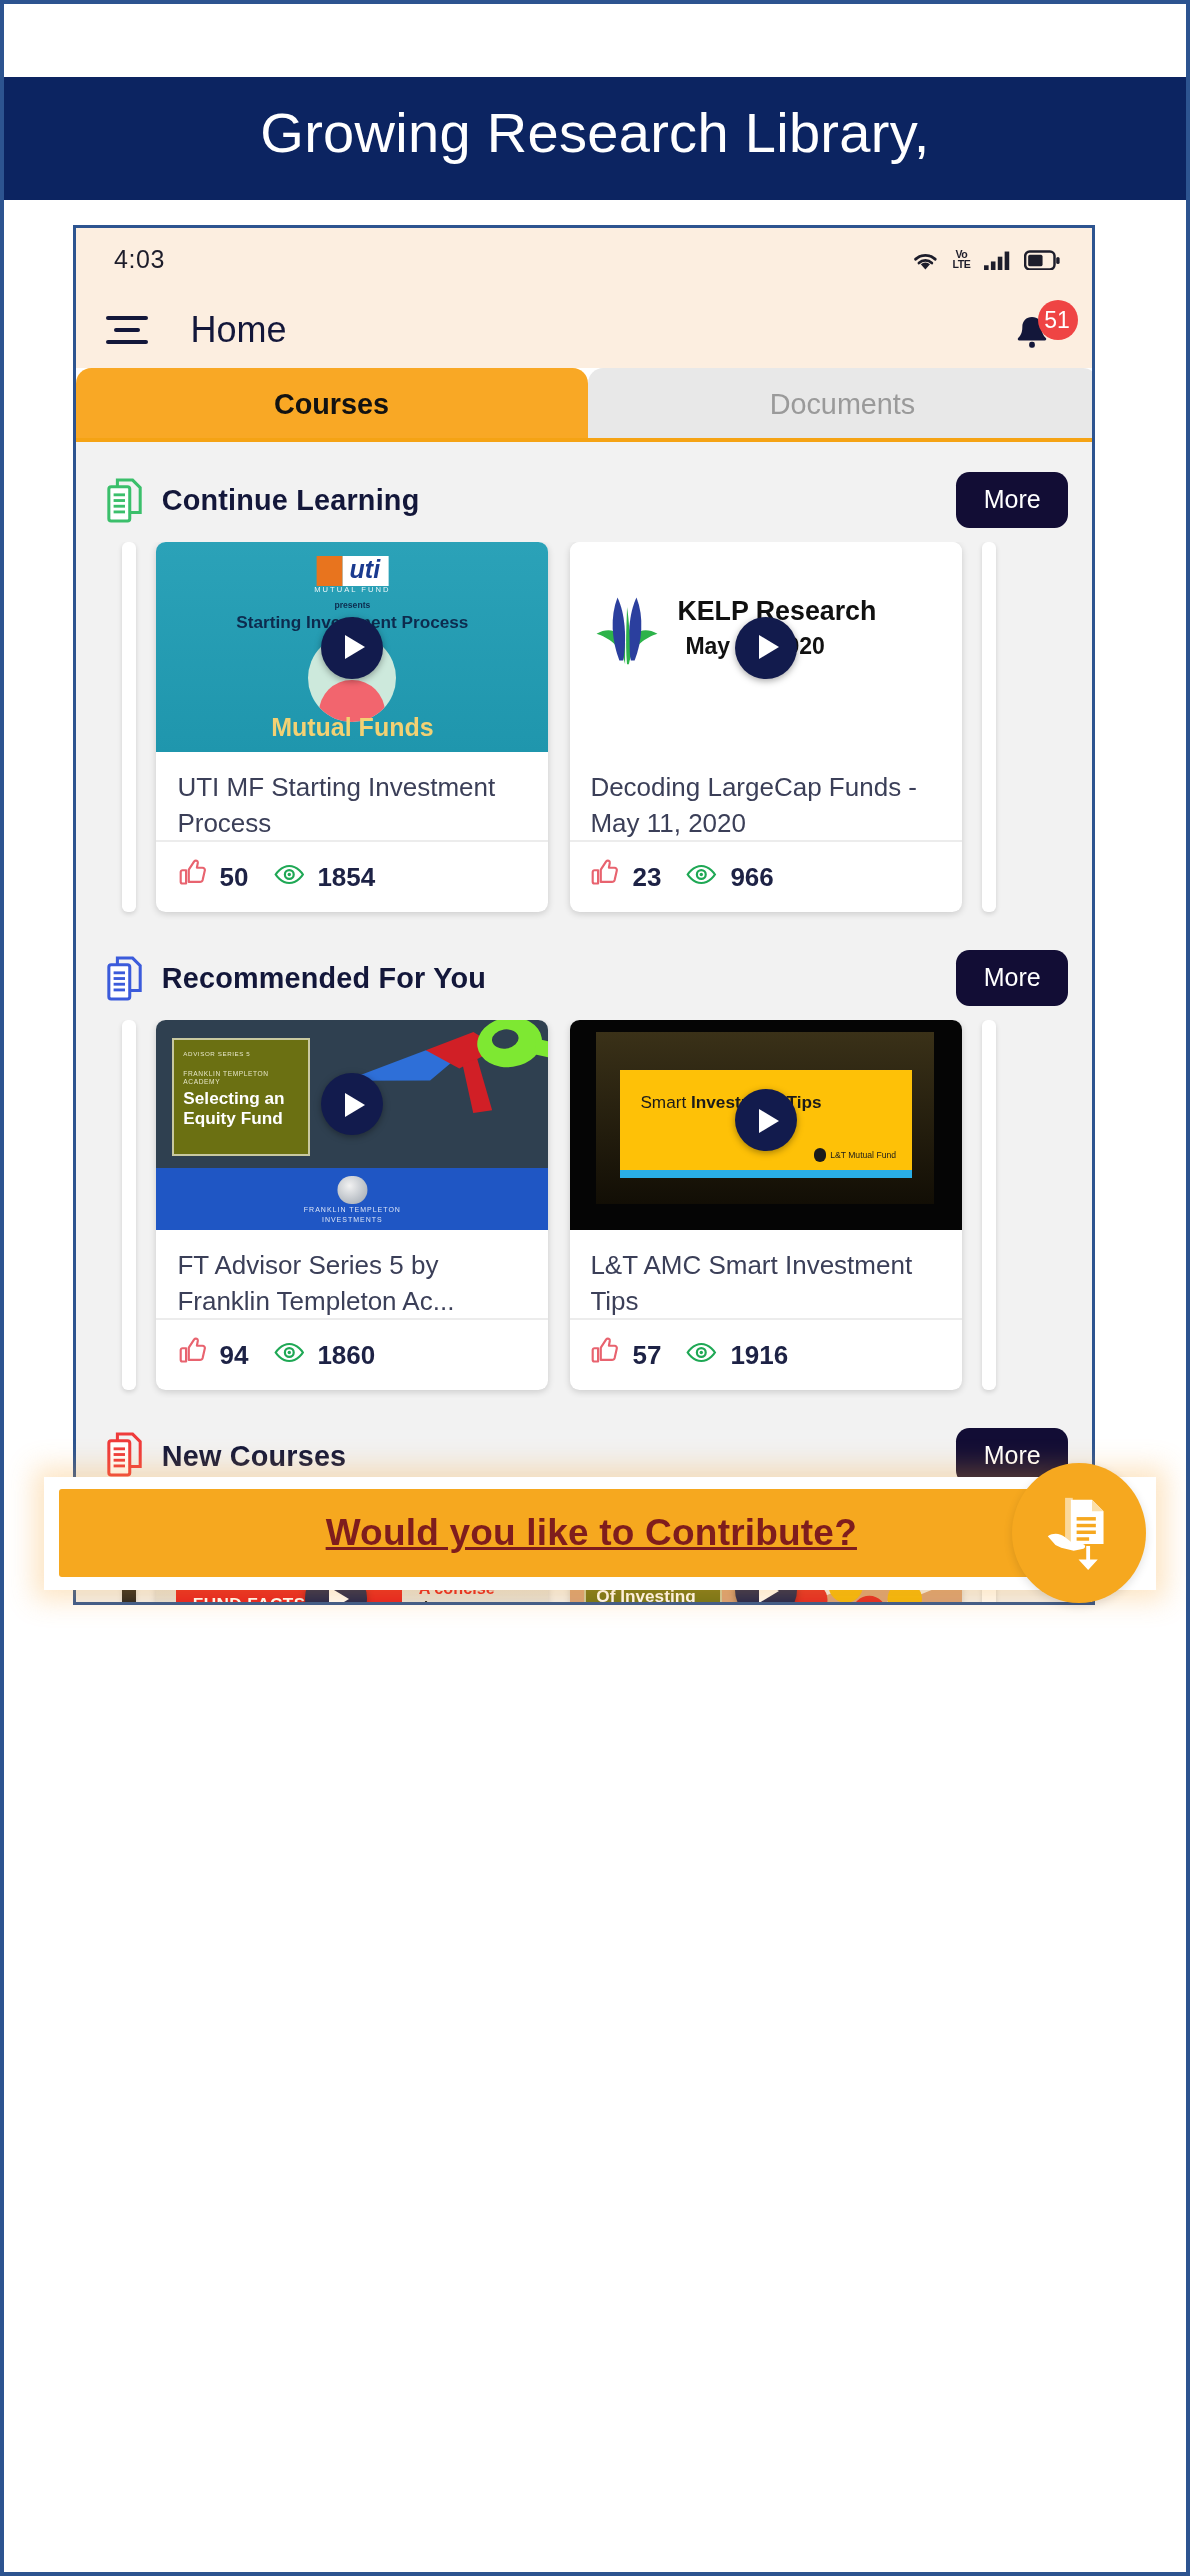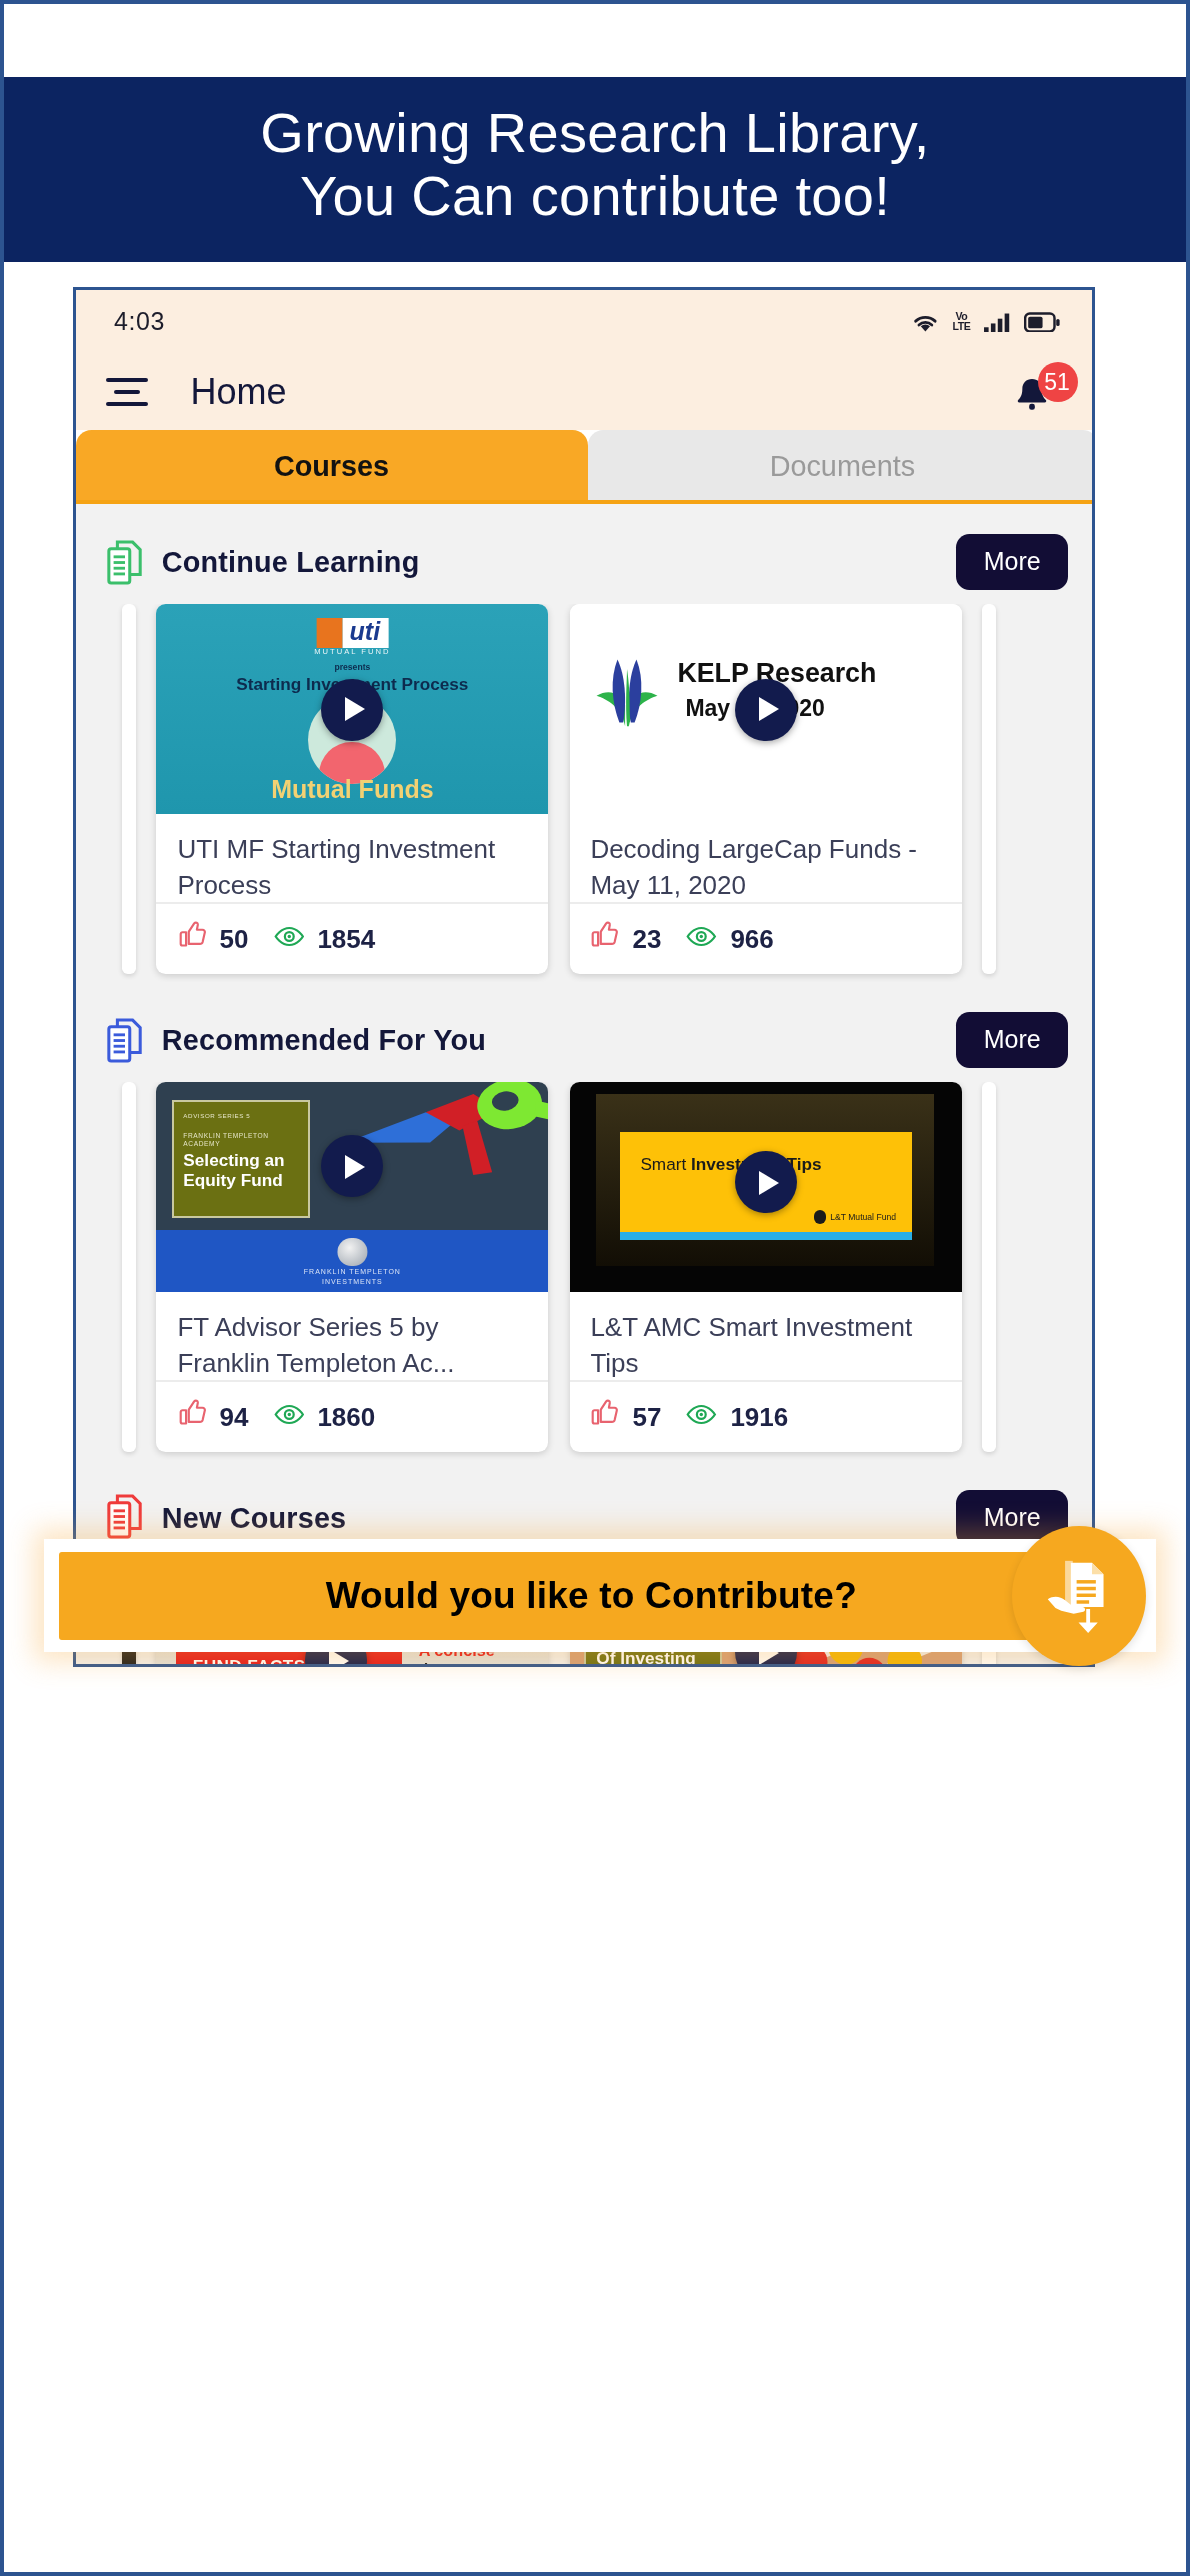--- a/index.html
+++ b/index.html
@@ -275,41 +275,40 @@
     background:#ffffff;
     box-shadow:0 0 25px 9.6px rgba(247,170,60,.30);
     display:flex;align-items:center;
   }
   .contribute-bar{
     position:absolute;left:15.3px;top:12.5px;width:1064px;height:88px;
     background:#f6a81f;border-radius:2.9px;
     display:flex;align-items:center;justify-content:center;
   }
   .contribute-bar span{
-    font-size:37px;font-weight:700;color:#000000;letter-spacing:0.2px;
+    font-size:37px;font-weight:700;color:#7f1d1d;letter-spacing:0.2px;text-decoration:underline;
   }
   .contribute-fab{
     position:absolute;right:9.6px;top:-13.4px;
     width:134px;height:140px;border-radius:50%;
     background:#f6a81f;
     display:flex;align-items:center;justify-content:center;
     box-shadow:0 2.9px 9.6px rgba(0,0,0,.12);
   }
 </style>
 </head>
 <body>
 
 <div class="slide-frame">
 
   <div class="top-strip"></div>
 
   <div class="banner">
     <h1>
       <span>Growing Research Library,</span><br>
-      <span>You Can contribute too!</span>
     </h1>
   </div>
 
   <div class="stage">
 
     <div class="phone">
       <div class="app">
 
         <div class="statusbar">
           <div class="clock">4:03</div>

